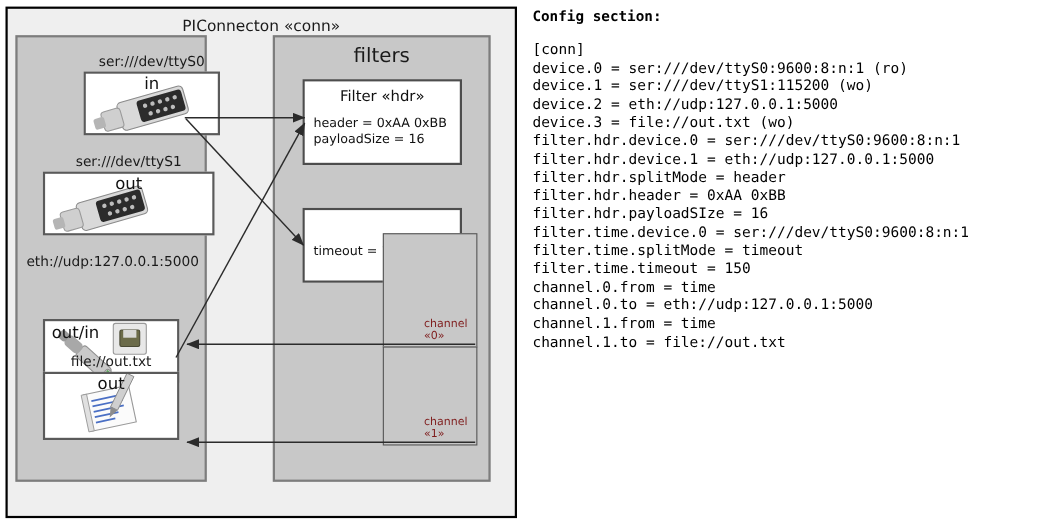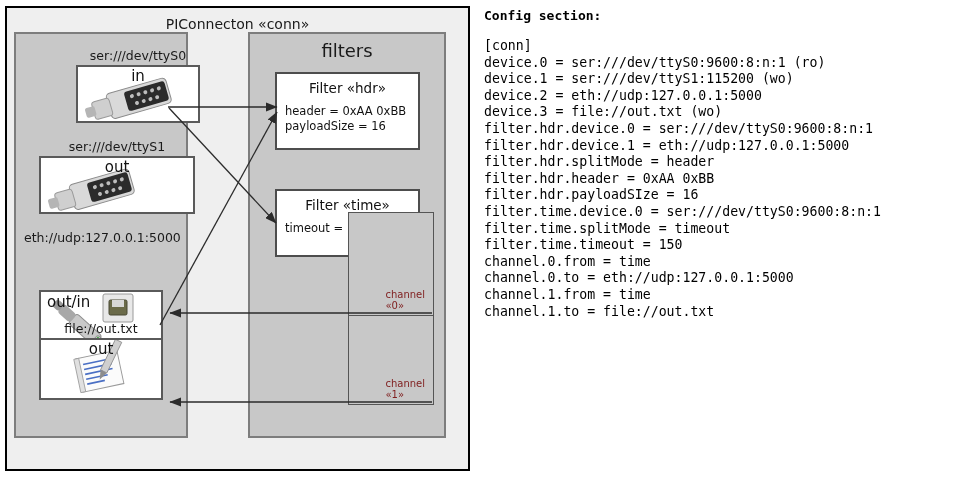--- a/index.html
+++ b/index.html
@@ -170,21 +170,20 @@
 
     <div class="filter-box" style="left:25px;top:38px;width:145px;height:78px;">
       <div class="filter-title">Filter «hdr»</div>
       <div class="filter-props">
         <div>header = 0xAA 0xBB</div>
         <div>payloadSize = 16</div>
       </div>
     </div>
 
     <div class="filter-box" style="left:25px;top:155px;width:145px;height:68px;">
-      <div class="filter-title">Filter «time»</div>
       <div class="filter-props">
         <div>timeout = 150 ms</div>
       </div>
     </div>
 
     <div class="channel-box" style="left:98px;top:178px;width:86px;height:104px;">
       <div class="channel-label">channel «0»</div>
     </div>
 
     <div class="channel-box" style="left:98px;top:281px;width:86px;height:90px;">

